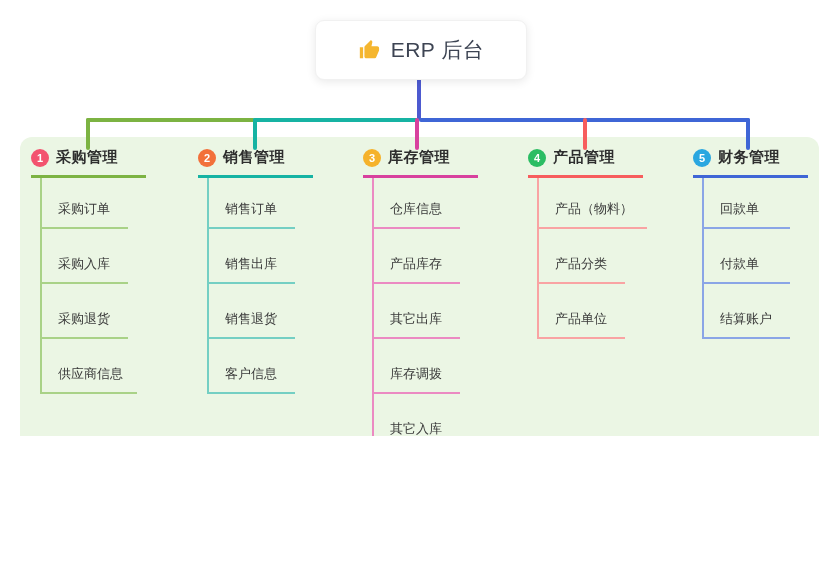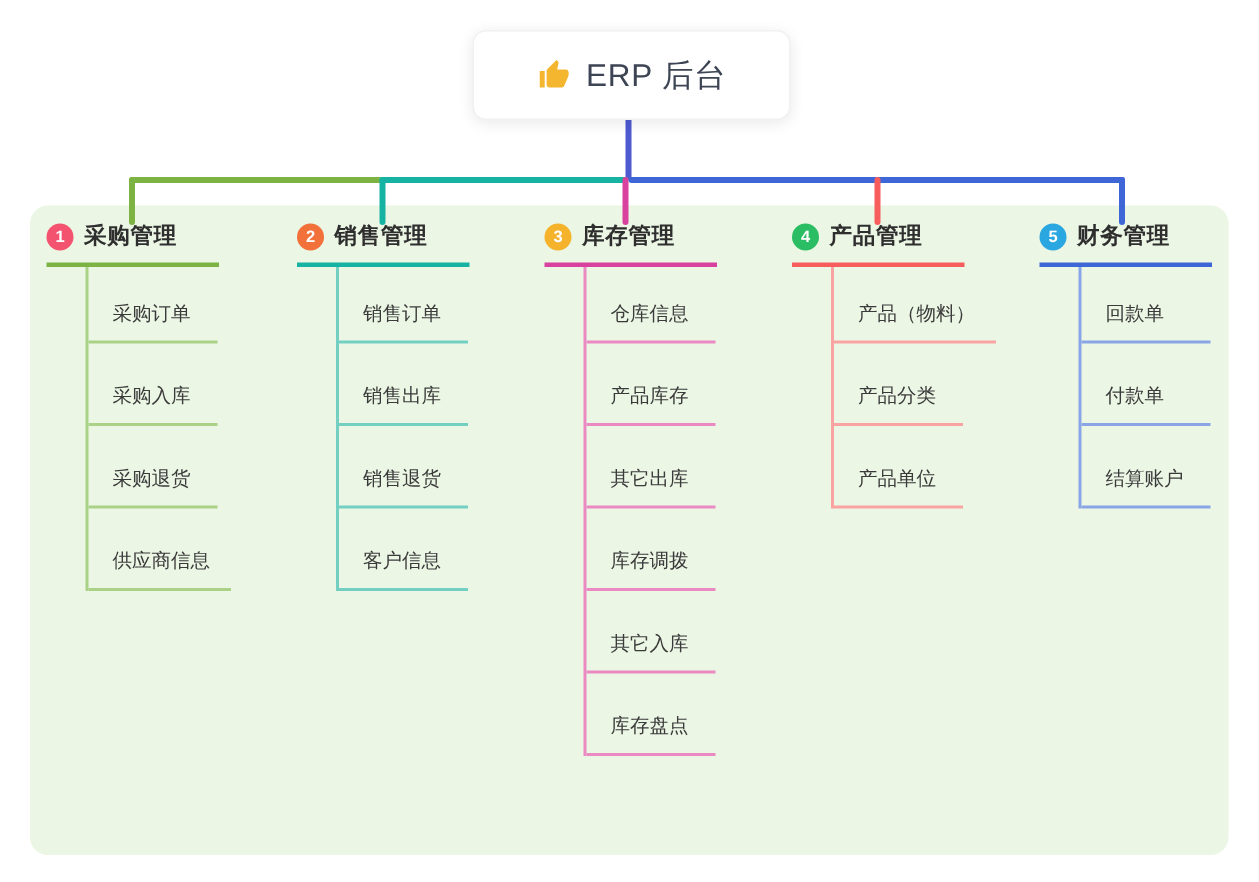--- a/index.html
+++ b/index.html
@@ -1,16 +1,16 @@
 <!DOCTYPE html>
 <html><head>
 <meta charset="utf-8">
 <style>
   html,body{margin:0;padding:0;background:#ffffff;font-family:"Liberation Sans","DejaVu Sans",sans-serif;}
-  .canvas{position:relative;width:839px;height:588px;background:#ffffff;overflow:hidden;}
+  .canvas{position:relative;width:839px;height:436px;background:#ffffff;overflow:hidden;}
 
   
   .panel{position:absolute;left:20px;top:137px;width:799px;height:433px;
          background:#ebf6e4;border-radius:12px;z-index:0;}
 
   
   .lines{position:absolute;inset:0;z-index:1;pointer-events:none;}
   .trunk{position:absolute;left:417px;top:78px;width:4px;height:42px;border-radius:2px;}
   .seg{position:absolute;top:118px;height:4px;border-radius:2px;}
   .seg1{left:86px;width:169px;}
@@ -40,21 +40,21 @@
   .branch:nth-of-type(4){left:528px;}
   .branch:nth-of-type(5){left:693px;}
 
   .branch-header{display:flex;align-items:center;gap:7px;width:115px;
                  padding-bottom:8px;border-bottom:3px solid var(--main);cursor:pointer;}
   .badge{width:18px;height:18px;border-radius:50%;background:var(--badge);flex:0 0 18px;
          color:#ffffff;font-size:11px;font-weight:bold;line-height:18px;
          display:flex;align-items:center;justify-content:center;}
   .branch-label{font-size:15px;color:#2e2e2e;font-weight:700;letter-spacing:0.5px;white-space:nowrap;}
 
-  .branch-children{margin-left:26px;border-left:2px solid var(--light);width:max-content;}
+  .branch-children{margin-left:9px;border-left:2px solid var(--light);width:max-content;}
   .child{height:55px;box-sizing:border-box;display:flex;align-items:flex-end;
          padding:0 14px 9px 16px;border-bottom:2px solid var(--light);
          width:max-content;min-width:86px;font-size:13px;color:#3a3a3a;
          white-space:nowrap;cursor:pointer;}
   .child:first-child{height:51px;}
 </style>
 </head>
 <body>
 
 <div class="canvas">

